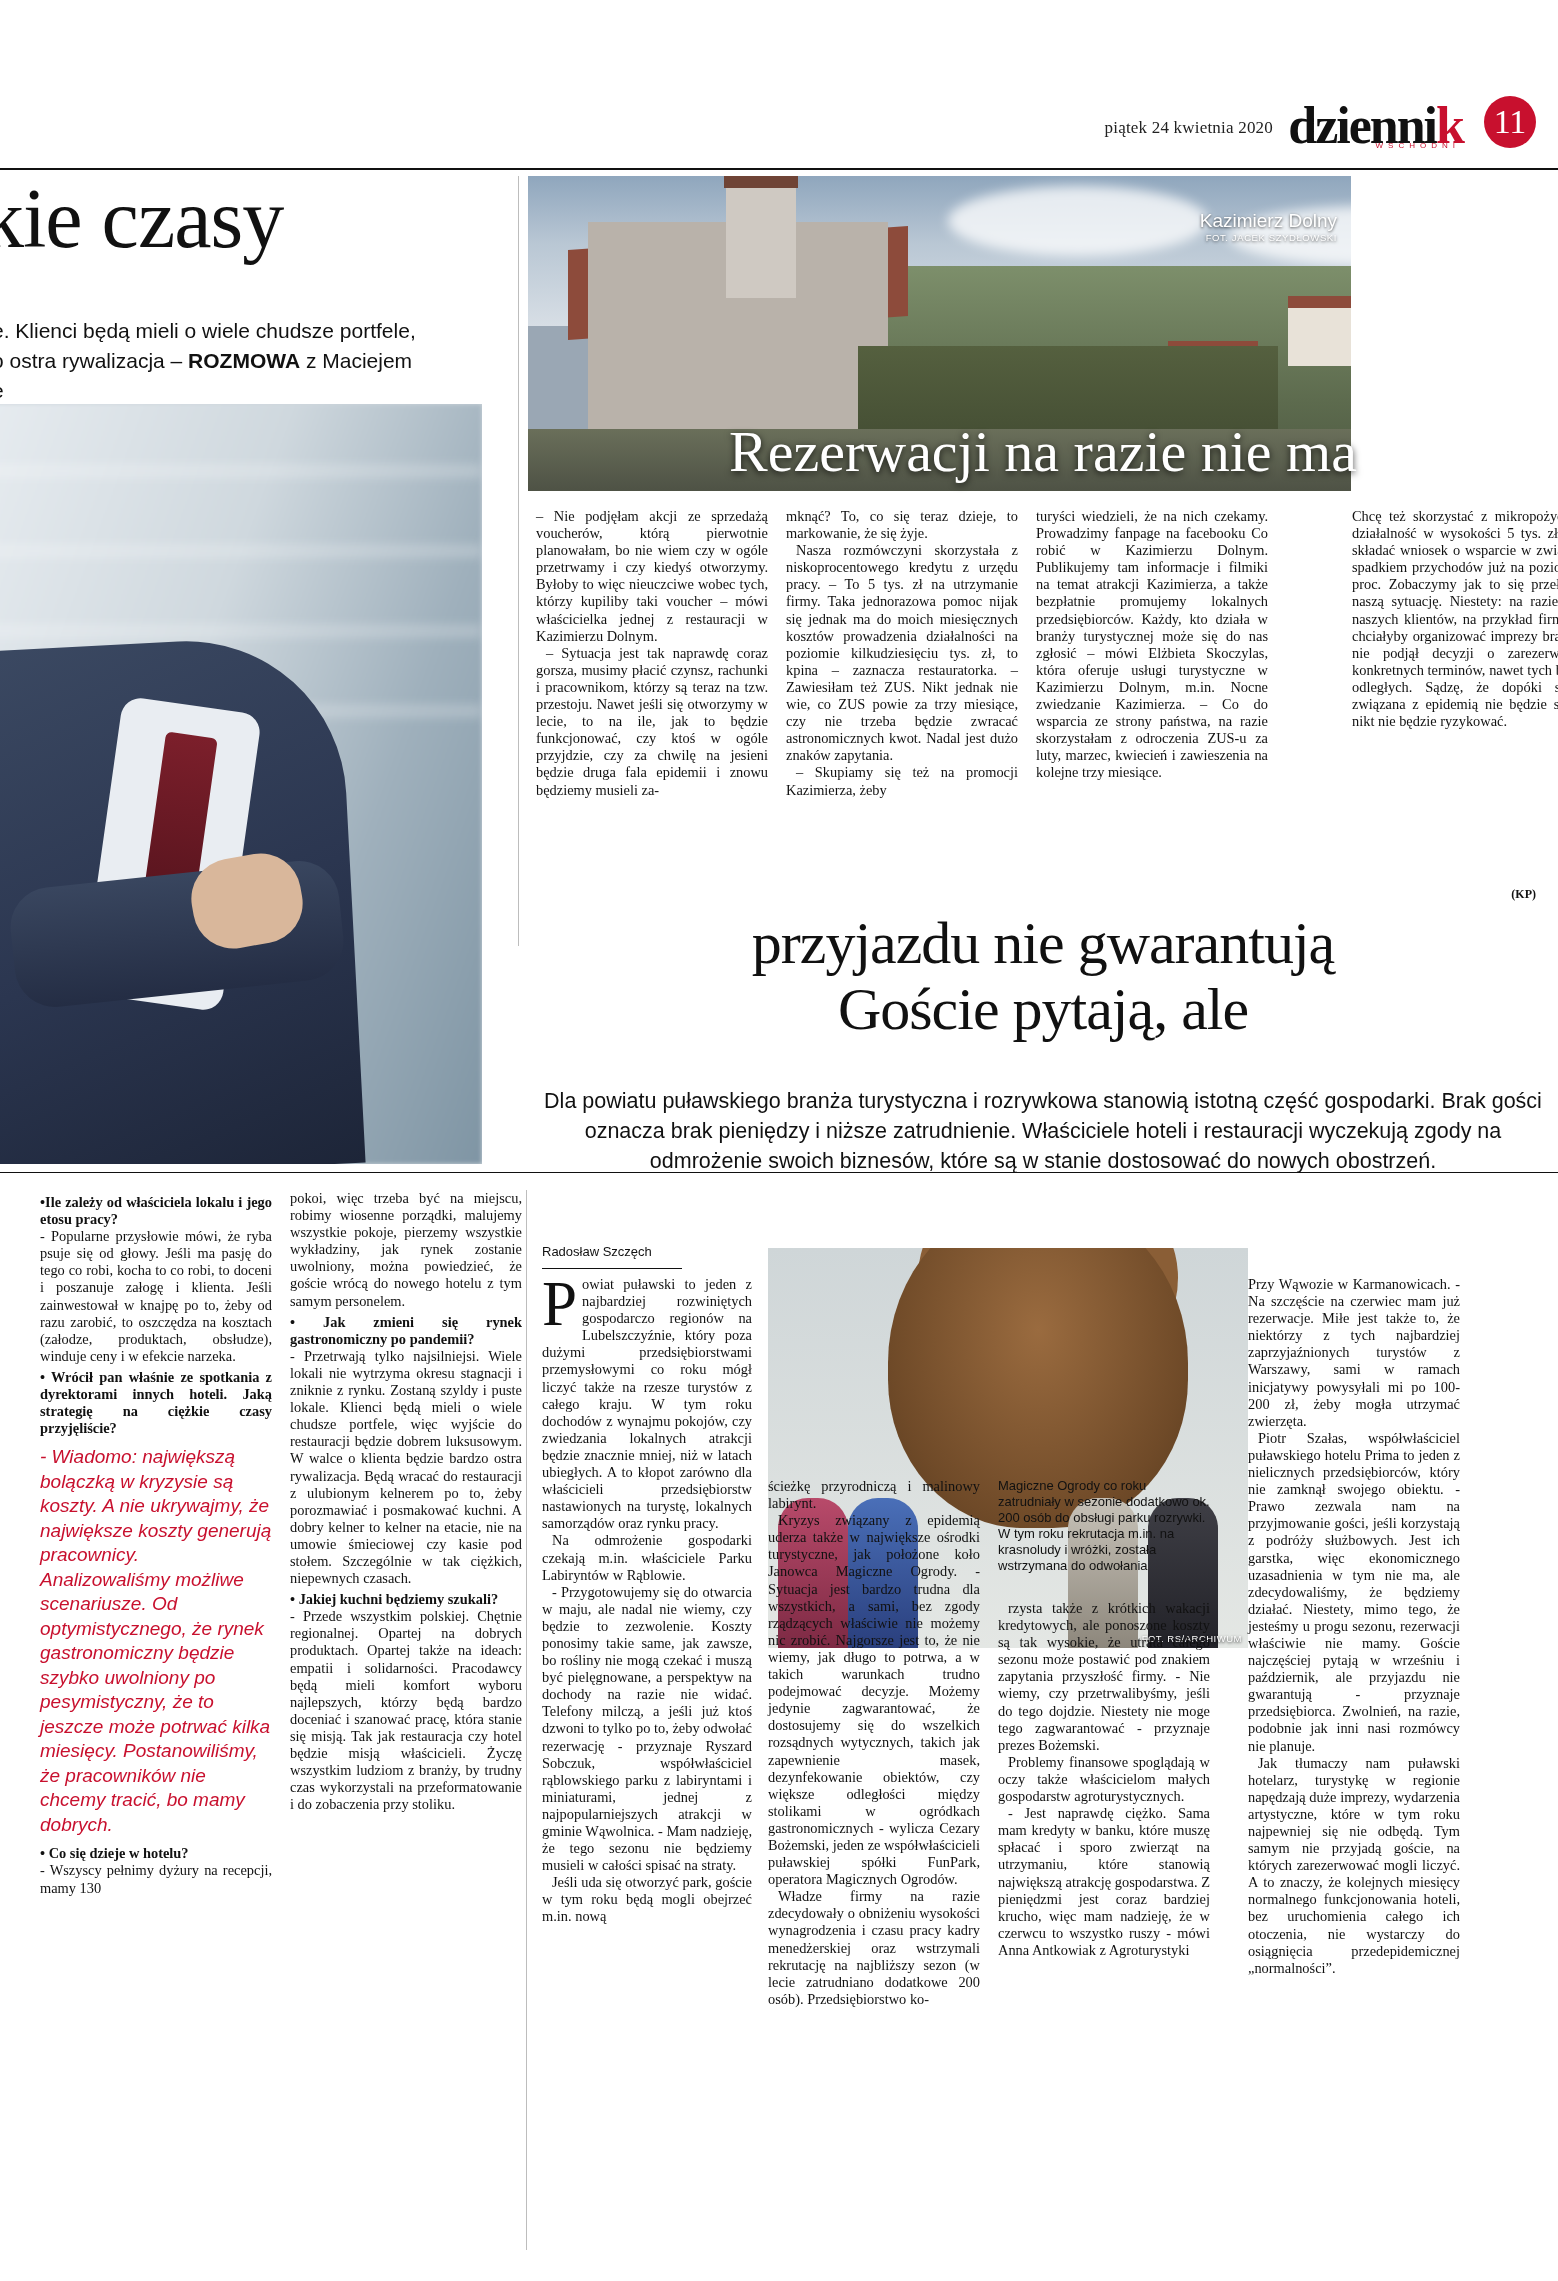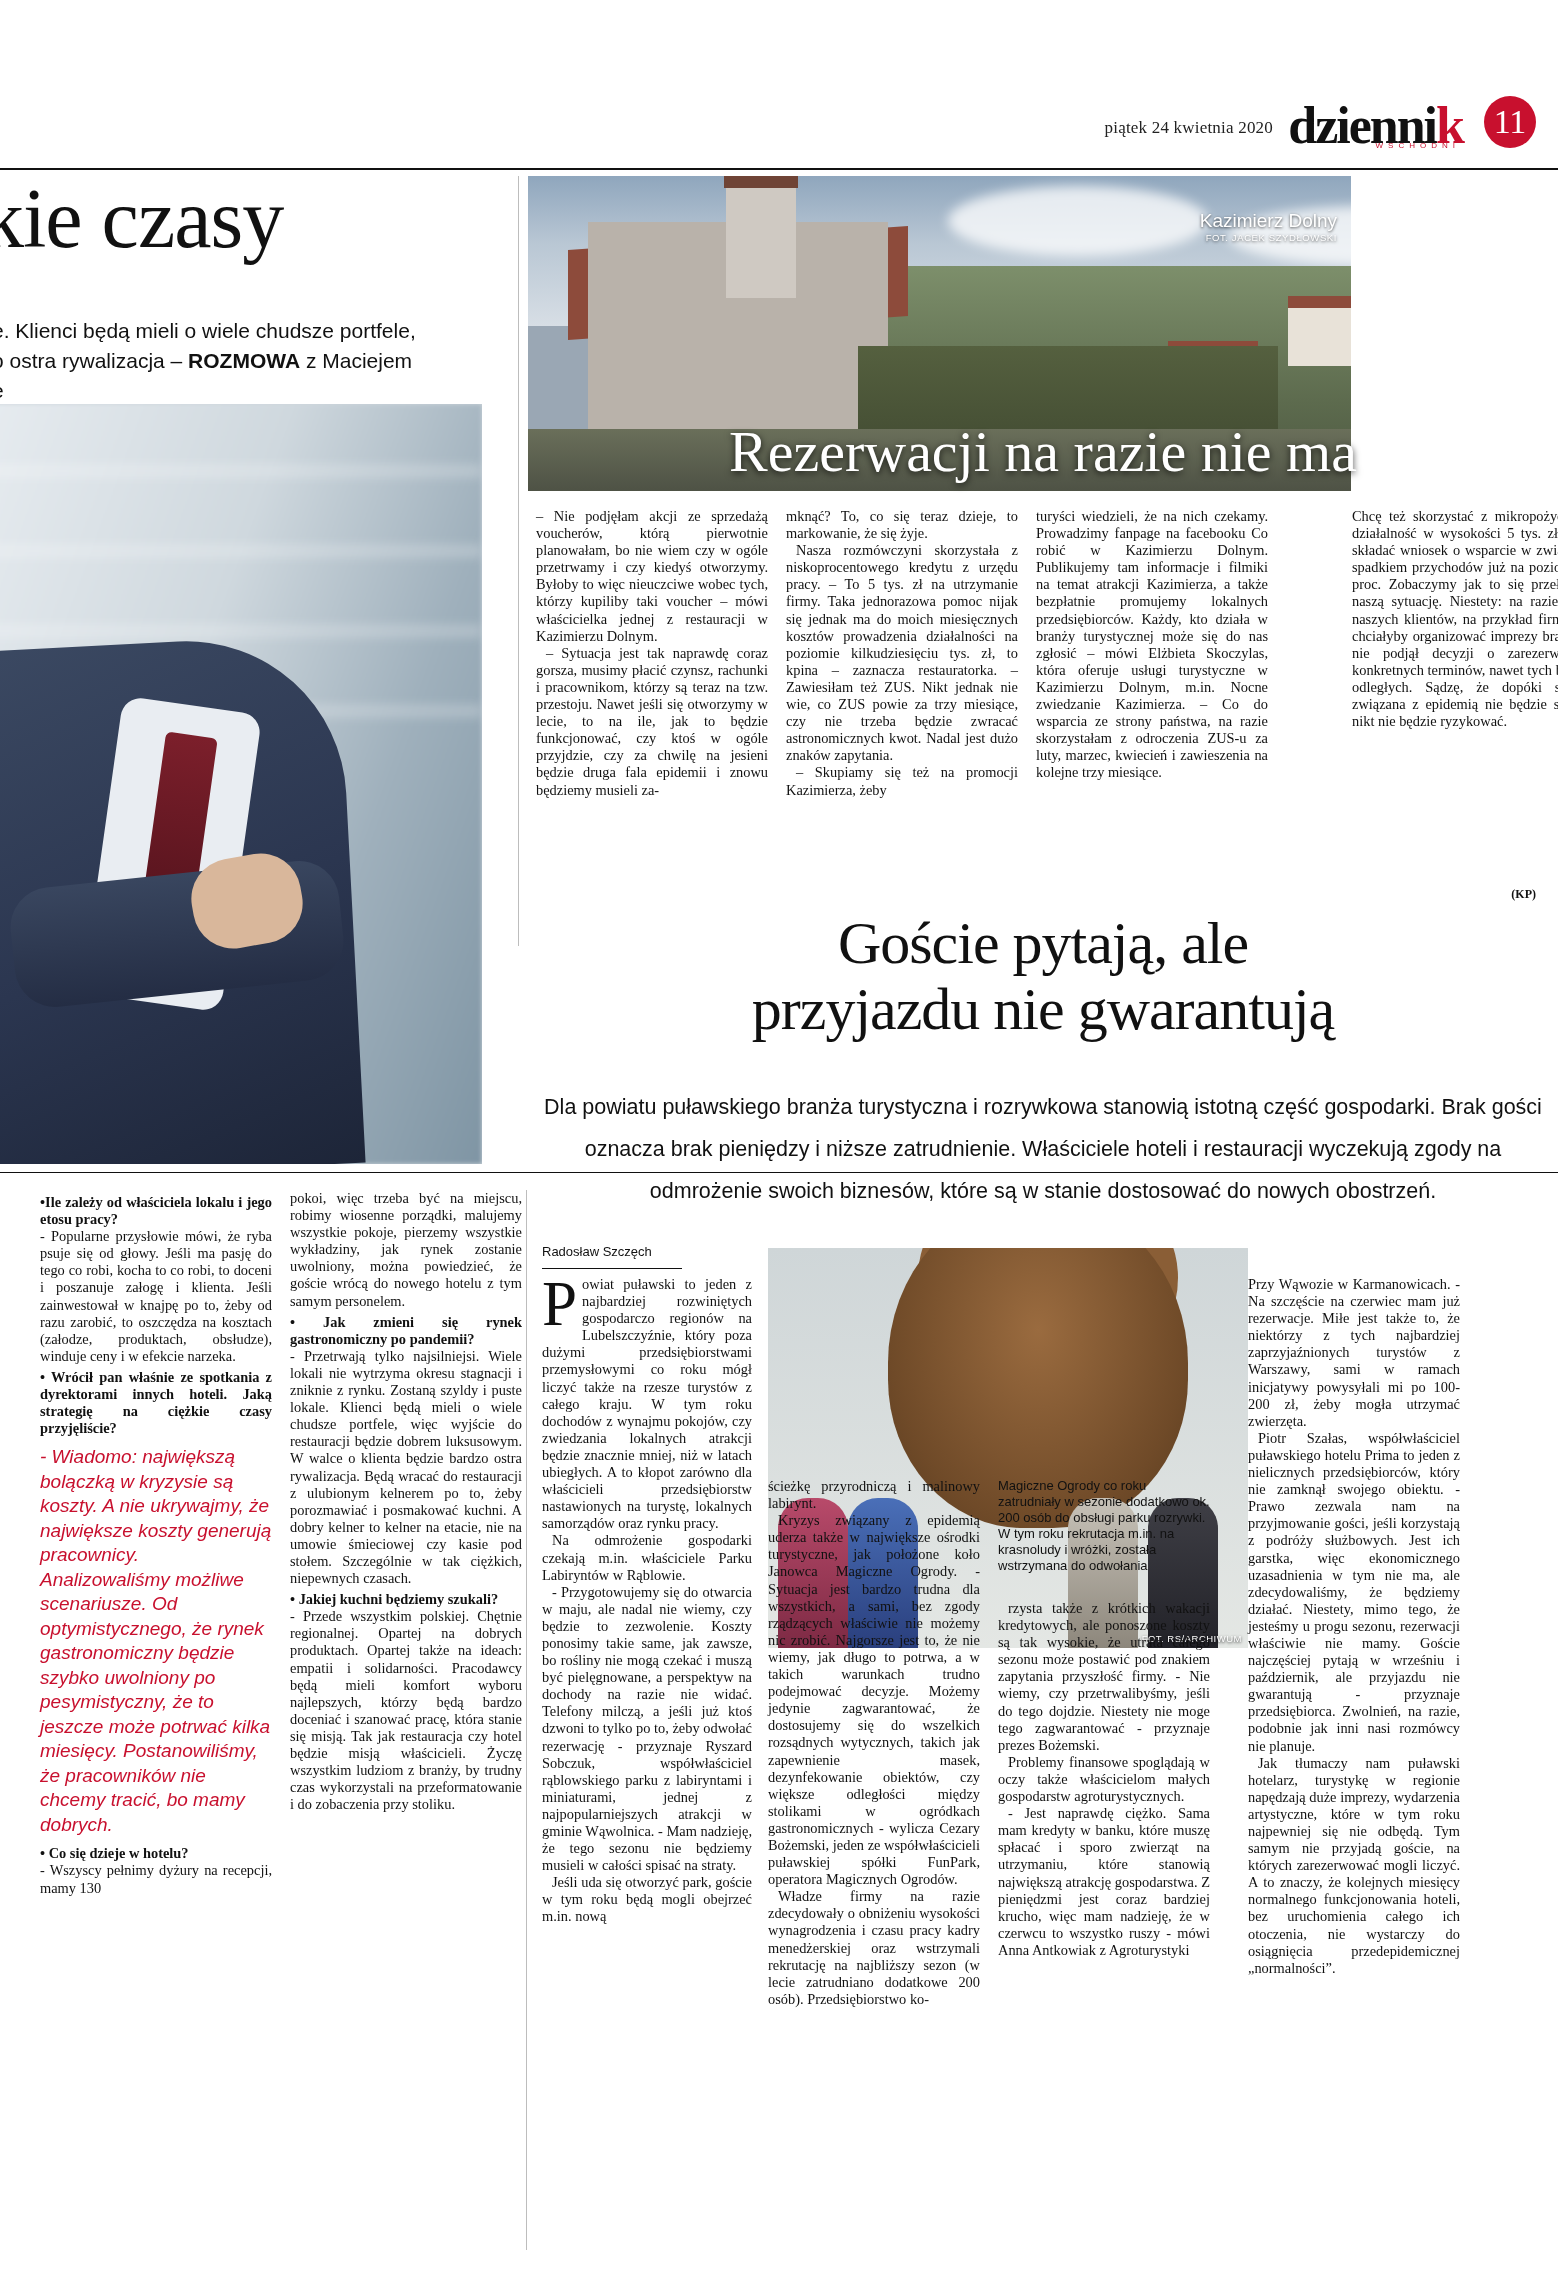--- a/index.html
+++ b/index.html
@@ -167,21 +167,21 @@
   .head2 {
     position:absolute; left:528px; top:910px; width:1030px;
     text-align:center;
     font-family:"Liberation Serif", serif;
     font-size:60px; line-height:66px; letter-spacing:-1px;
   }
   .deck2 {
     position:absolute; left:528px; top:1086px; width:1030px;
     text-align:center;
     font-family:"Liberation Sans", sans-serif;
-    font-size:21.5px; line-height:42px; color:#111;
+    font-size:21.5px; line-height:30px; color:#111;
   }
 
   
   .rule-bottom { position:absolute; left:-18px; top:1172px; width:1576px; height:1px; background:#111; }
 
   .byline {
     position:absolute; font-family:"Liberation Sans", sans-serif;
     font-size:13px; color:#111;
   }
   .byline-rule { position:absolute; height:1px; background:#111; }
@@ -299,22 +299,22 @@
       <p class="first">turyści wiedzieli, że na nich czekamy. Prowadzimy fanpage na facebooku Co robić w Kazimierzu Dolnym. Publikujemy tam informacje i filmiki na temat atrakcji Kazimierza, a także bezpłatnie promujemy lokalnych przedsiębiorców. Każdy, kto działa w branży turystycznej może się do nas zgłosić – mówi Elżbieta Skoczylas, która oferuje usługi turystyczne w Kazimierzu Dolnym, m.in. Nocne zwiedzanie Kazimierza. – Co do wsparcia ze strony państwa, na razie skorzystałam z odroczenia ZUS-u za luty, marzec, kwiecień i zawieszenia na kolejne trzy miesiące.</p>
     </div>
   <div class="col intv-col" id="i4" style="left:1352px; width:250px;">
   <p class="first">Chcę też skorzystać z mikropożyczki na działalność w wysokości 5 tys. zł i będę składać wniosek o wsparcie w związku ze spadkiem przychodów już na poziomie 80 proc. Zobaczymy jak to się przełoży na naszą sytuację. Niestety: na razie nikt z naszych klientów, na przykład firm, które chciałyby organizować imprezy branżowe, nie podjął decyzji o zarezerwowaniu konkretnych terminów, nawet tych bardziej odległych. Sądzę, że dopóki sytuacja związana z epidemią nie będzie stabilna, nikt nie będzie ryzykować.</p>
     </div>
   <div class="col" id="i4sig" style="left:1286px; top:880px; width:250px;">
     <div class="kp">(KP)</div>
   </div>
 
   <div class="head2">
+    <div>przyjazdu nie gwarantują</div>
     <div>Goście pytają, ale</div>
-    <div>przyjazdu nie gwarantują</div>
   </div>
   <div class="deck2">Dla powiatu puławskiego branża turystyczna i rozrywkowa stanowią istotną część gospodarki. Brak gości oznacza brak pieniędzy i niższe zatrudnienie. Właściciele hoteli i restauracji wyczekują zgody na odmrożenie swoich biznesów, które są w stanie dostosować do nowych obostrzeń.</div>
 
   <div class="rule-bottom"></div>
 
   <div class="col qa" id="qa1" style="left:40px; top:1190px; width:232px;">
       <p class="q" style="text-indent: 0px; margin-top: 4px;">•Ile zależy od właściciela lokalu i jego etosu pracy?</p>
       <p style="text-indent: 0px;">- Popularne przysłowie mówi, że ryba psuje się od głowy. Jeśli ma pasję do tego co robi, kocha to co robi, to doceni i poszanuje załogę i klienta. Jeśli zainwestował w knajpę po to, żeby od razu zarobić, to oszczędza na kosztach (załodze, produktach, obsłudze), winduje ceny i w efekcie narzeka.</p>
       <p class="q" style="text-indent: 0px; margin-top: 4px;">• Wrócił pan właśnie ze spotkania z dyrektorami innych hoteli. Jaką strategię na ciężkie czasy przyjęliście?</p>
       <p class="pullquote" style="text-indent: 0px; margin: 8px 0px;">- Wiadomo: największą bolączką w kryzysie są koszty. A nie ukrywajmy, że największe koszty generują pracownicy. Analizowaliśmy możliwe scenariusze. Od optymistycznego, że rynek gastronomiczny będzie szybko uwolniony po pesymistyczny, że to jeszcze może potrwać kilka miesięcy. Postanowiliśmy, że pracowników nie chcemy tracić, bo mamy dobrych.</p>

